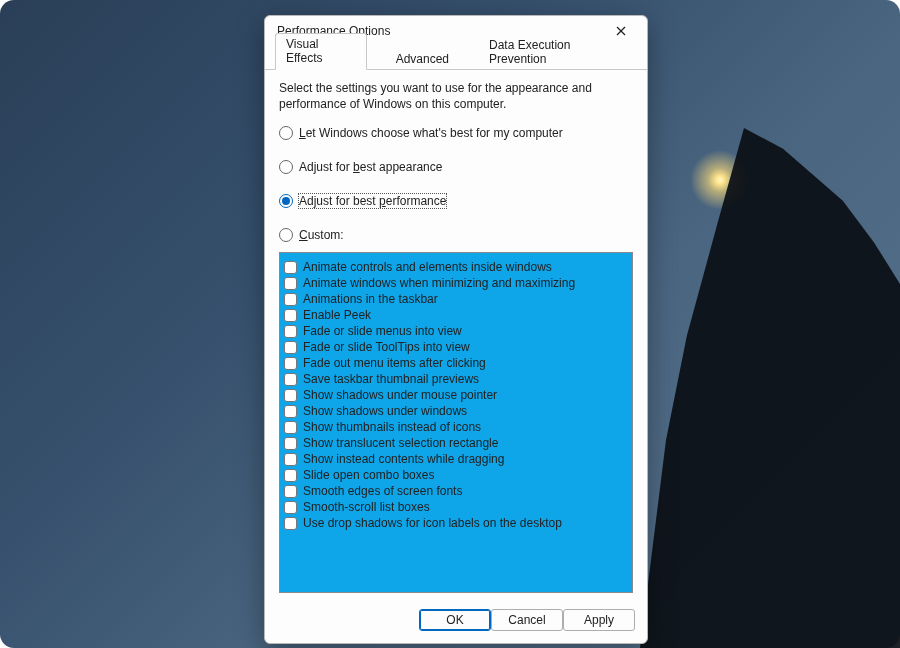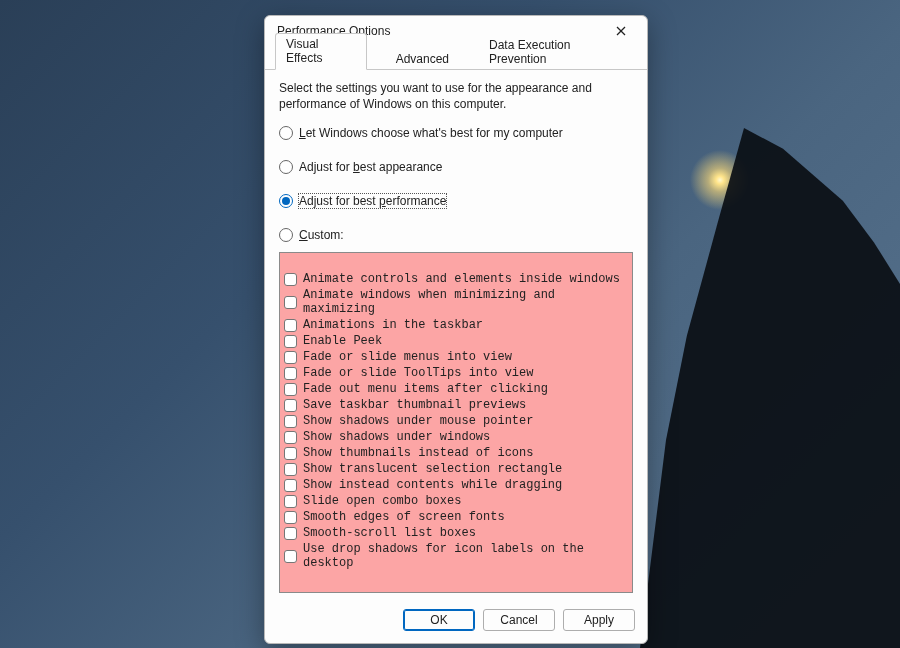--- a/index.html
+++ b/index.html
@@ -1,20 +1,21 @@
 <!DOCTYPE html>
 <html><head>
 <meta charset="utf-8">
 <style>
   * { box-sizing: border-box; }
   html,body { margin:0; padding:0; width:900px; height:648px; overflow:hidden; font-family:"Segoe UI", Tahoma, sans-serif; font-size:12px; }
   .desktop {
     position:relative; width:900px; height:648px;
     background: radial-gradient(circle at 720px 180px, #fff8d0 0px, #ffe48a 4px, rgba(255,220,120,0.6) 12px, rgba(255,220,120,0) 30px),
                 linear-gradient(135deg,#2a3f57 0%, #36506d 35%, #4a6580 60%, #5a7590 100%);
+    border-radius: 14px;
   }
   .silhouette {
     position:absolute; right:0; bottom:0; width:260px; height:520px;
     background:#0a0e14;
     clip-path: polygon(40% 0%, 55% 4%, 78% 14%, 90% 22%, 100% 30%, 100% 100%, 0% 100%, 10% 60%, 18% 40%, 30% 18%);
     opacity:0.92;
   }
   .dialog {
     position:absolute; left:264px; top:15px; width:384px; height:629px;
     background:#fdfdfd; border:1px solid #b8b8b8; border-radius:6px;
@@ -52,30 +53,30 @@
   .radios { display:flex; flex-direction:column; gap:20px; margin-bottom:10px; }
   .radio-row { display:flex; align-items:center; gap:6px; color:#222; }
   .radio {
     width:14px; height:14px; border:1px solid #666; border-radius:50%;
     display:inline-flex; align-items:center; justify-content:center; background:#fff;
   }
   .radio.sel { border-color:#0067c0; }
   .radio.sel::after { content:""; width:8px; height:8px; background:#0067c0; border-radius:50%; }
   .radio-label.focused { outline:1px dotted #555; outline-offset:0px; }
   .listbox {
-    flex:1; border:1px solid #8a8a8a; background:#fca5a5; padding:18px 4px;
-    overflow:auto; min-height:0;font-family:Liberation Mono, monospace;
+    flex:1; border:1px solid #8a8a8a; background:#0ea5e9; padding:6px 4px;
+    overflow:auto; min-height:0;
   }
   .check-row { display:flex; align-items:center; gap:6px; padding:1px 0; color:#222; }
   .chk {
     width:13px; height:13px; border:1px solid #767676; border-radius:3px; background:#fff;
     flex:0 0 13px;
   }
   .footer {
-    display:flex; justify-content:flex-end; gap:8px;
+    display:flex; justify-content:flex-end; 
     padding:8px 12px 12px 12px;
   }
   .btn {
     min-width:72px; height:22px; border:1px solid #adadad; background:#fdfdfd;
     font-size:12px; color:#222; border-radius:3px;
     display:flex; align-items:center; justify-content:center;
   }
   .btn.default { border-color:#0067c0; box-shadow:inset 0 0 0 1px #0067c0; }
   .mnemonic { text-decoration:underline; }
 </style>

